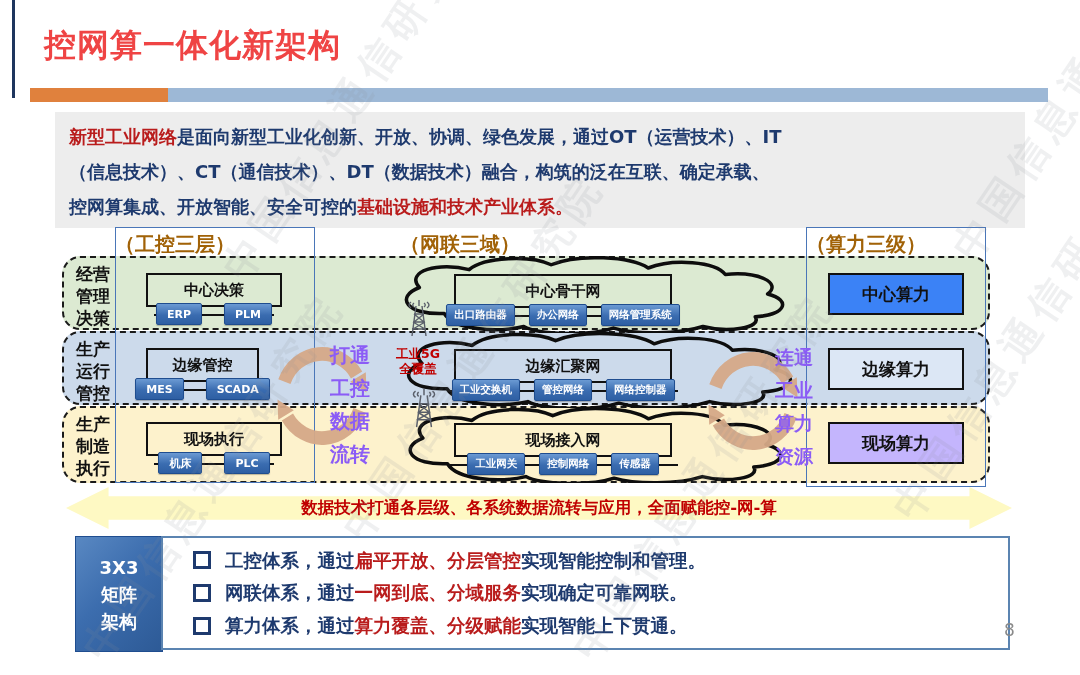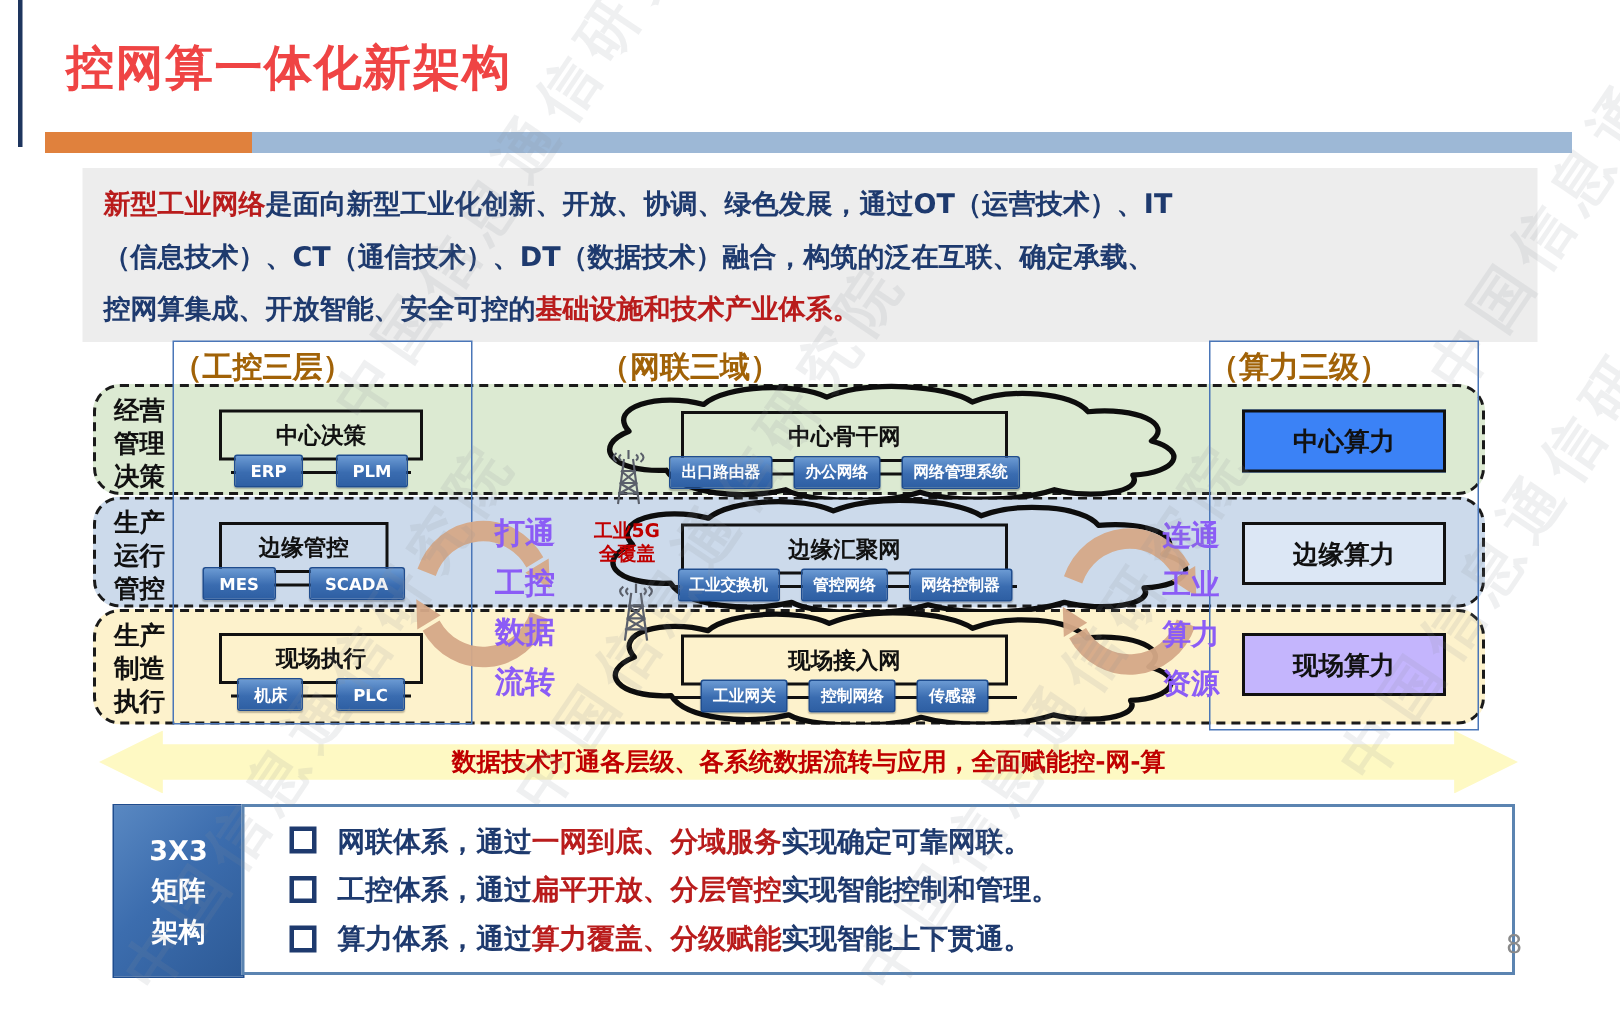--- a/index.html
+++ b/index.html
@@ -263,29 +263,29 @@
   </div>
 
   <div class="matrix-label">
     <div>3X3</div>
     <div>矩阵</div>
     <div>架构</div>
   </div>
   <div class="bullet-panel">
     <div class="bullet-line">
       <span class="sq"></span>
+      <span>工控体系，通过</span>
+        <span class="red">扁平开放、分层管控</span>
+        <span>实现智能控制和管理。</span>
+    </div>
+    <div class="bullet-line">
+      <span class="sq"></span>
       <span>网联体系，通过</span>
         <span class="red">一网到底、分域服务</span>
         <span>实现确定可靠网联。</span>
-    </div>
-    <div class="bullet-line">
-      <span class="sq"></span>
-      <span>工控体系，通过</span>
-        <span class="red">扁平开放、分层管控</span>
-        <span>实现智能控制和管理。</span>
     </div>
     <div class="bullet-line">
       <span class="sq"></span>
       <span>算力体系，通过</span>
         <span class="red">算力覆盖、分级赋能</span>
         <span>实现智能上下贯通。</span>
     </div>
   </div>
 
   <div class="page-num">8</div>

